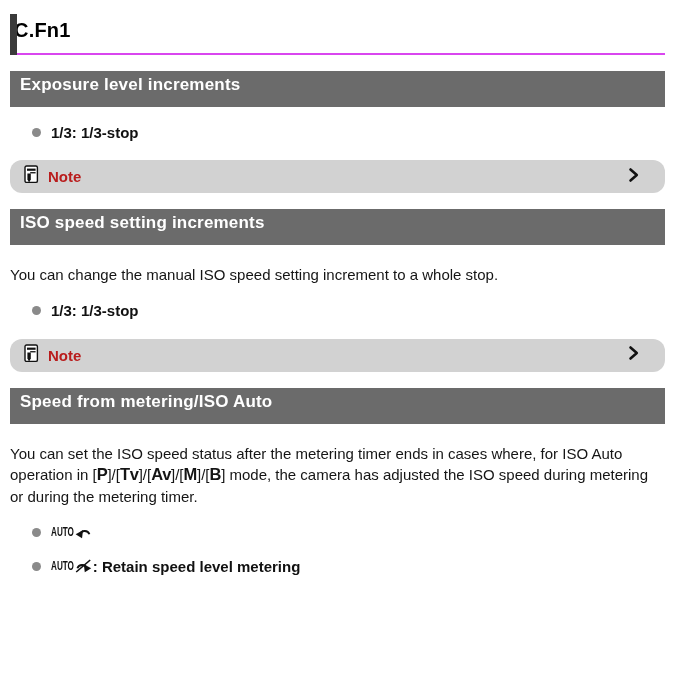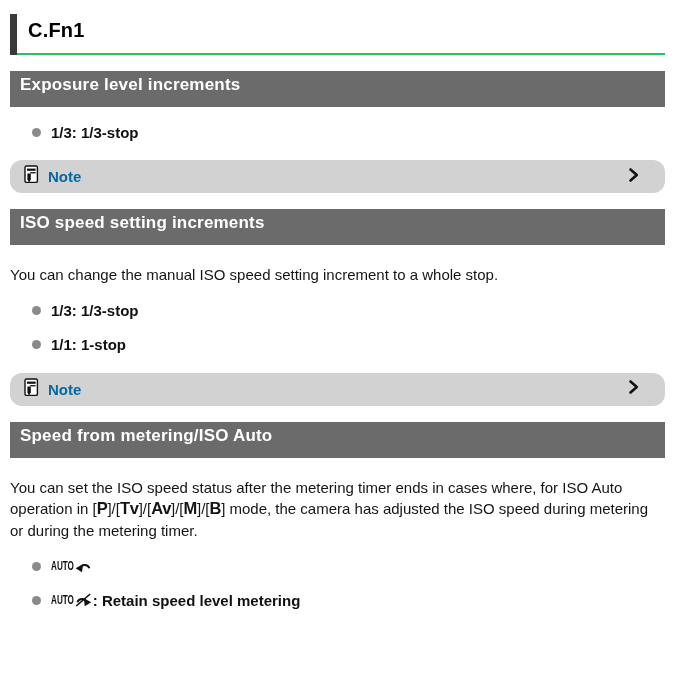--- a/index.html
+++ b/index.html
@@ -8,22 +8,22 @@
     background: #ffffff;
     color: #111111;
     font-family: "Liberation Sans", sans-serif;
     overflow: hidden;
   }
   .page { padding: 14px 10px 0 10px; }
 
   
   .title-block {
     position: relative;
-    padding: 5px 0 11px 18px;
-    border-bottom: 2px solid #22c55e;
+    padding: 5px 0 11px 4px;
+    border-bottom: 2px solid #d946ef;
   }
   .title-accent {
     position: absolute; left: 0; top: 0; bottom: -2px;
     width: 7px; background: #3a3a3a;
   }
   .page-title {
     margin: 0; font-size: 20px; font-weight: bold; color: #000;
     letter-spacing: 0.2px;
   }
 
@@ -71,21 +71,21 @@
   
   .note-bar {
     margin-top: 19px;
     height: 33px;
     background: #d2d2d2;
     border-radius: 12px;
     display: flex; align-items: center;
     padding: 0 26px 0 14px;
     cursor: pointer;
   }
-  .note-label { font-weight: bold; font-size: 15px; margin-left: 9px; color: #0369a1; }
+  .note-label { font-weight: bold; font-size: 15px; margin-left: 9px; color: #b91c1c; }
   .note-spacer { flex: 1; }
 </style>
 </head>
 <body>
 
 <div class="page">
 
   <div class="title-block">
     <div class="title-accent"></div>
     <h1 class="page-title">C.Fn1</h1>
@@ -115,24 +115,20 @@
       </span>
     </div>
   </div>
 
   <div class="section">
     <div class="section-header">ISO speed setting increments</div>
     <p class="body-text">You can change the manual ISO speed setting increment to a whole stop.</p>
     <div class="bullet">
       <span class="dot"></span>
       <span>1/3: 1/3-stop</span>
-    </div>
-    <div class="bullet">
-      <span class="dot"></span>
-      <span>1/1: 1-stop</span>
     </div>
     <div class="note-bar">
       <span>
         <svg width="15" height="19" viewBox="0 0 15 19">
           <rect x="1" y="1" width="12.4" height="16.4" rx="1.5" fill="#ffffff" stroke="#111" stroke-width="1.4"></rect>
           <rect x="3" y="3.6" width="8.6" height="2.2" fill="#111"></rect>
           <rect x="6.2" y="7.1" width="5.4" height="1.3" fill="#111"></rect>
           <path d="M3.4 8.6 h3.4 v5.9 l-1.7 3 l-1.7 -3 z" fill="#111"></path>
         </svg>
       </span>

